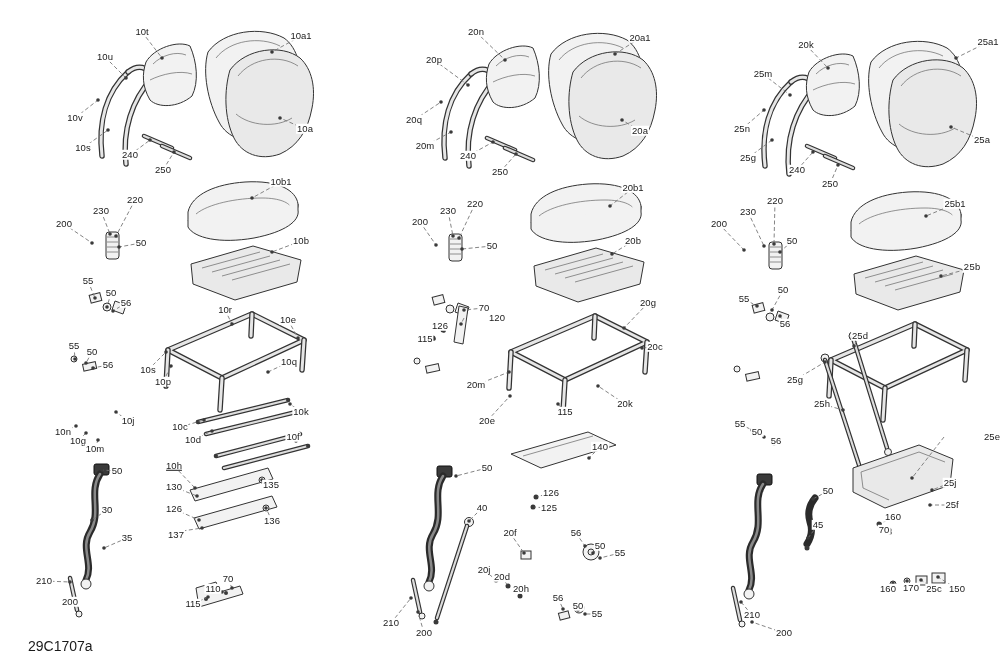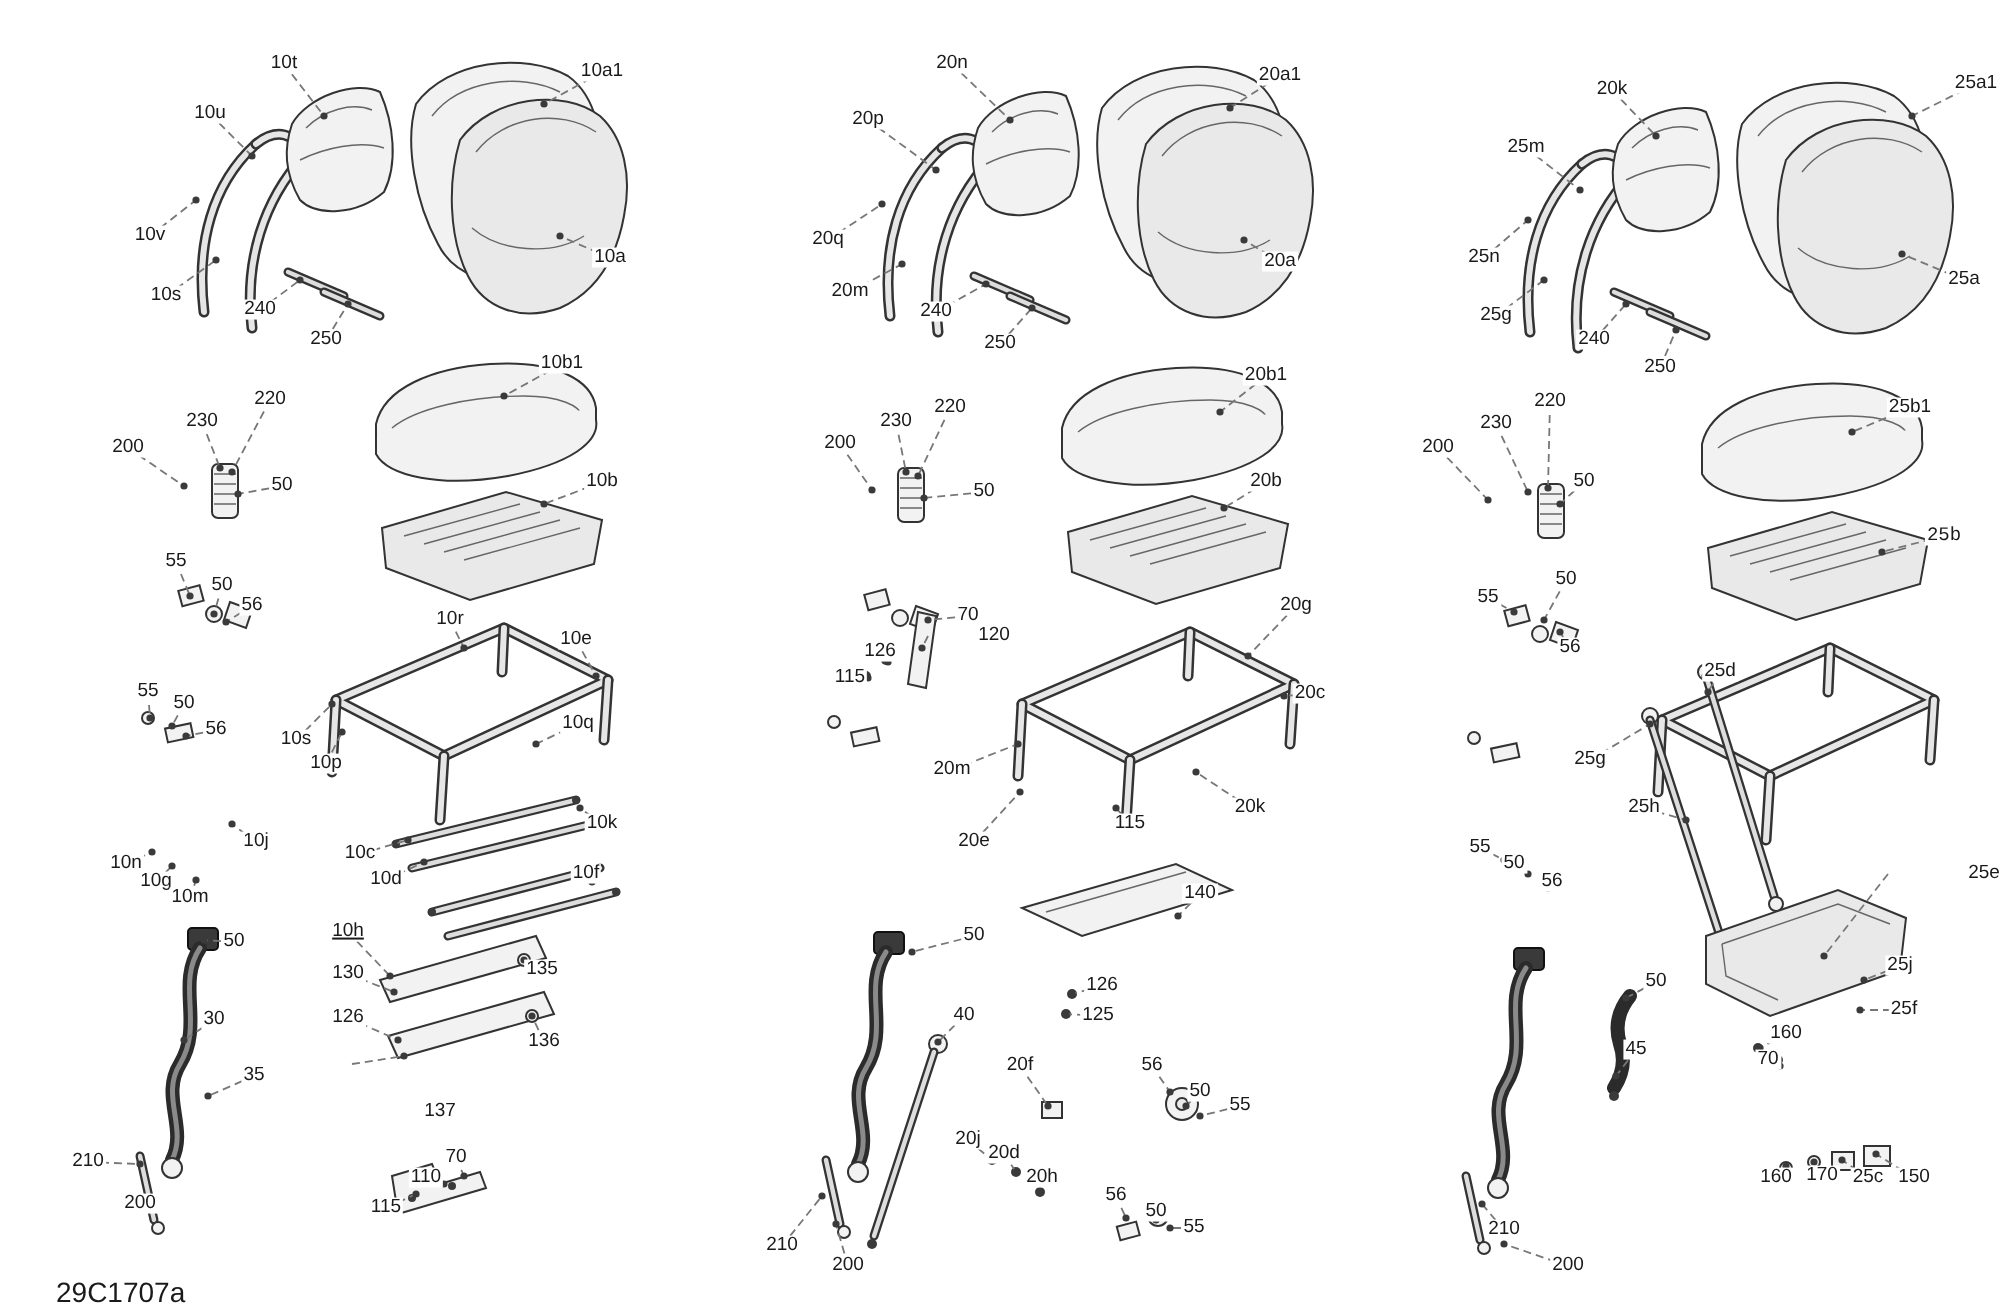--- a/index.html
+++ b/index.html
@@ -501,21 +501,21 @@
       <div class="part-label" style="left: 95px; top: 449px;">10m</div>
       <div class="part-label" style="left: 180px; top: 427px;">10c</div>
       <div class="part-label" style="left: 193px; top: 440px;">10d</div>
       <div class="part-label" style="left: 301px; top: 412px;">10k</div>
       <div class="part-label" style="left: 293px; top: 437px;">10f</div>
       <div class="part-label" style="left: 174px; top: 466px; text-decoration: underline;">10h</div>
       <div class="part-label" style="left: 174px; top: 487px;">130</div>
       <div class="part-label" style="left: 271px; top: 485px;">135</div>
       <div class="part-label" style="left: 174px; top: 509px;">126</div>
       <div class="part-label" style="left: 272px; top: 521px;">136</div>
-      <div class="part-label" style="left: 176px; top: 556px; margin-left: 44px;">137</div>
+      <div class="part-label" style="left: 176px; top: 535px;">137</div>
       <div class="part-label" style="left: 117px; top: 471px;">50</div>
       <div class="part-label" style="left: 107px; top: 510px;">30</div>
       <div class="part-label" style="left: 127px; top: 538px;">35</div>
       <div class="part-label" style="left: 44px; top: 581px;">210</div>
       <div class="part-label" style="left: 70px; top: 602px;">200</div>
       <div class="part-label" style="left: 228px; top: 579px;">70</div>
       <div class="part-label" style="left: 213px; top: 589px;">110</div>
       <div class="part-label" style="left: 193px; top: 604px;">115</div>
       <div class="part-label" style="left: 476px; top: 32px;">20n</div>
       <div class="part-label" style="left: 640px; top: 38px;">20a1</div>

